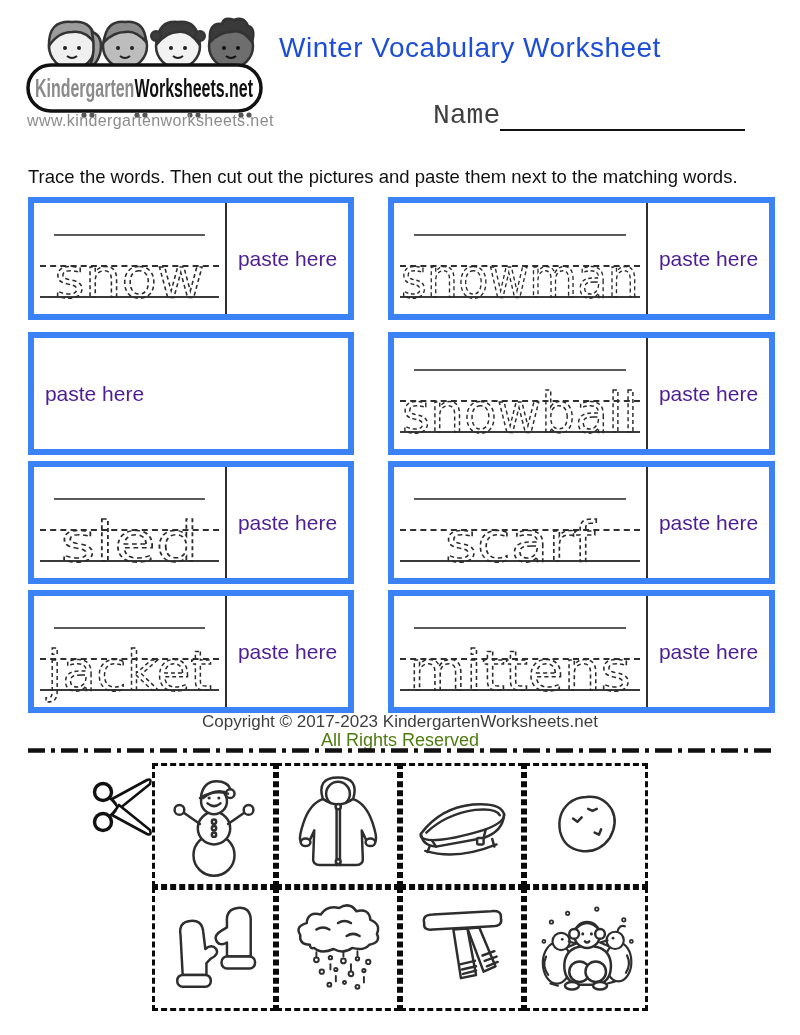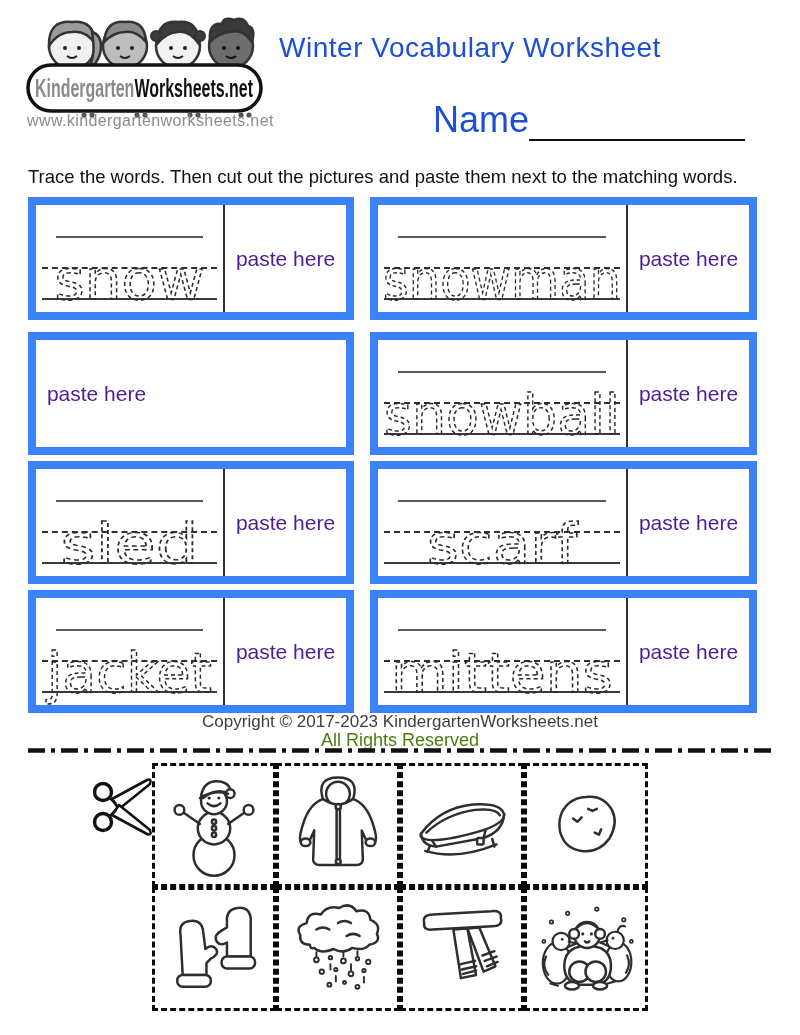--- a/index.html
+++ b/index.html
@@ -6,28 +6,28 @@
   .page{
     position:relative;width:800px;height:1035px;background:#fff;overflow:hidden;
     font-family:"Liberation Sans",sans-serif;color:#1a1a1a;
   }
   
   .logo-svg{position:absolute;left:26px;top:8px;}
   .site-url{position:absolute;left:27px;top:112px;font-size:16px;letter-spacing:.4px;color:#8c8c8c;}
   .title{position:absolute;left:255px;top:32px;width:430px;text-align:center;
          font-size:28px;letter-spacing:.5px;color:#1d4ed8;}
   .name-row{position:absolute;left:433px;top:99px;width:312px;display:flex;align-items:flex-end;}
-  .name-label{font-size:36px;color:#1d4ed8;}
+  .name-label{font-size:28px;color:#404040;font-family:Liberation Mono, monospace;}
   .name-line{flex:1;border-bottom:2px solid #111;height:30px;}
   
   .instructions{position:absolute;left:28px;top:166px;width:748px;font-size:18.5px;color:#111;}
   
-  .wb{position:absolute;height:123px;border:8px solid #3b82f6;display:flex;box-sizing:border-box;background:#fff;}
+  .wb{position:absolute;height:123px;border:6px solid #3b82f6;display:flex;box-sizing:border-box;background:#fff;}
   .wb.colL{left:28px;width:326px;}
-  .wb.colR{left:370px;width:387px;text-align:right;}
+  .wb.colR{left:388px;width:387px;text-align:right;}
   .word-area{position:relative;flex:1;border-right:2px solid #2f2f2f;}
   .gl-top{position:absolute;top:31px;left:20px;right:20px;border-top:2px solid #5a5a5a;}
   .gl-mid{position:absolute;top:62px;left:6px;right:6px;border-top:2px dashed #2f2f2f;}
   .gl-base{position:absolute;top:93px;left:6px;right:6px;border-top:2px solid #3a3a3a;}
   svg.trace{position:absolute;left:0;top:0;width:100%;height:100%;}
   svg.trace text{
     font-family:"DejaVu Sans",sans-serif;font-size:56px;
     fill:none;stroke:#2b2b2b;stroke-width:1.5;stroke-dasharray:4 3;
   }
   .paste{width:121px;display:flex;align-items:center;justify-content:center;

